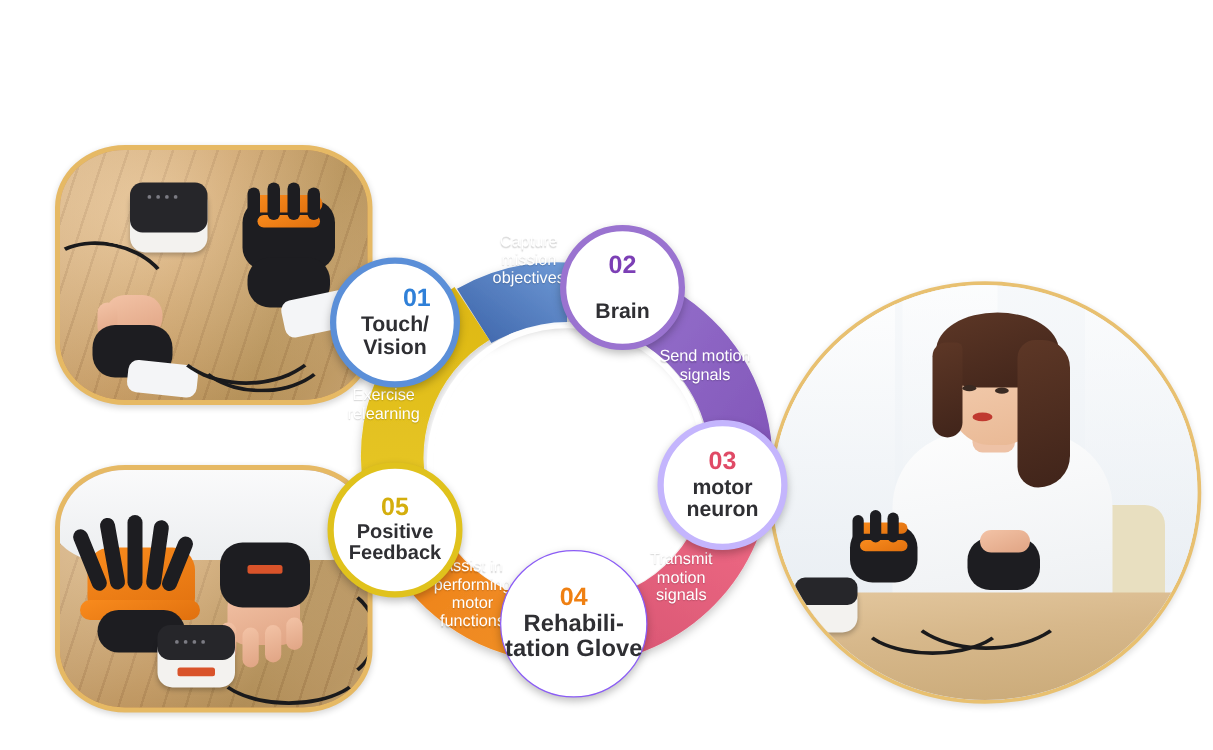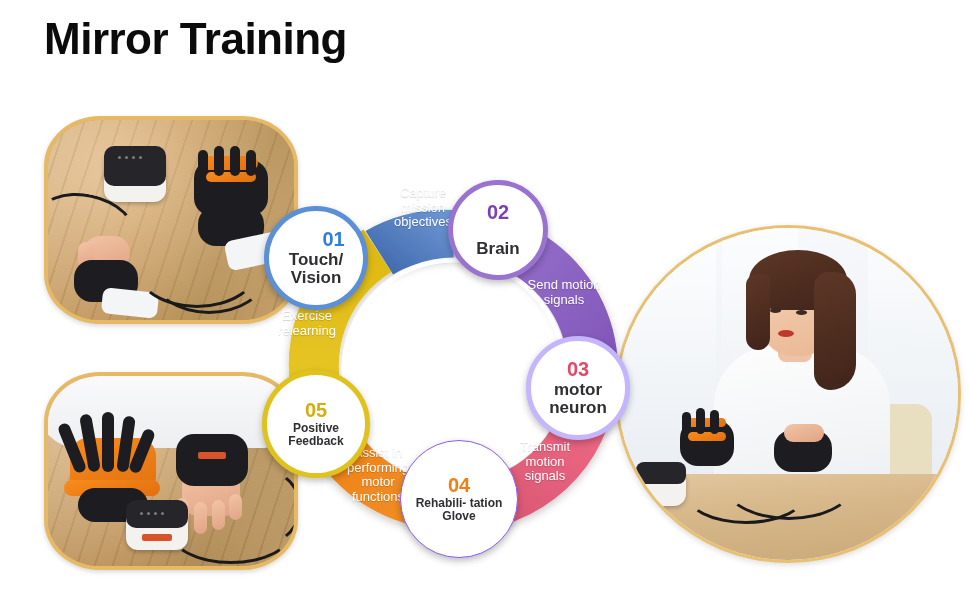--- a/index.html
+++ b/index.html
@@ -106,21 +106,20 @@
     box-sizing:border-box;
   }
   .bubble .num{font-size:20px;font-weight:700;line-height:1.05;margin-bottom:1px;}
   .bubble .lbl{font-size:17px;font-weight:700;color:#2f2f33;line-height:1.06;}
 </style>
 </head>
 <body>
 
 <div class="stage">
 
-  <div id="title">Mirror Training</div>
 
   <div class="photo" id="photo-top">
     <div class="inner">
       <div class="wood"></div>
       <div class="shade"></div>
 
       <div class="ctrl-body" style="left:56px;top:30px;width:62px;height:52px;"></div>
       <div class="ctrl-top" style="left:56px;top:26px;width:62px;height:40px;"></div>
       <div class="dots" style="left:70px;top:36px;">
           <i></i>
@@ -285,22 +284,22 @@
       <span class="lbl">Brain</span>
     </div>
 
     <div class="bubble" id="b3" style="left:274px;top:168px;width:104px;height:104px;border:5px solid #c4b5fd;">
       <span class="num" style="color:#e04a66;">03</span>
       <span class="lbl">motor neuron</span>
     </div>
 
     <div class="bubble" id="b4" style="left:148px;top:272px;width:118px;height:118px;border:1px solid #8b5cf6;">
       <span class="num" style="color:#ef8012;">04</span>
-      <span class="lbl" style="font-size:12px;">Rehabili- tation Glove</span>
+      <span class="lbl" style="font-size:19px;">Rehabili- tation Glove</span>
     </div>
 
     <div class="bubble" id="b5" style="left:10px;top:202px;width:108px;height:108px;border:5px solid #e0c21c;">
       <span class="num" style="color:#d4ae0d;">05</span>
-      <span class="lbl" style="font-size:12px;text-align:center;">Positive Feedback</span>
+      <span class="lbl" style="font-size:16px;text-align:center;">Positive Feedback</span>
     </div>
 
   </div>
 </div>
 
 </body></html>

